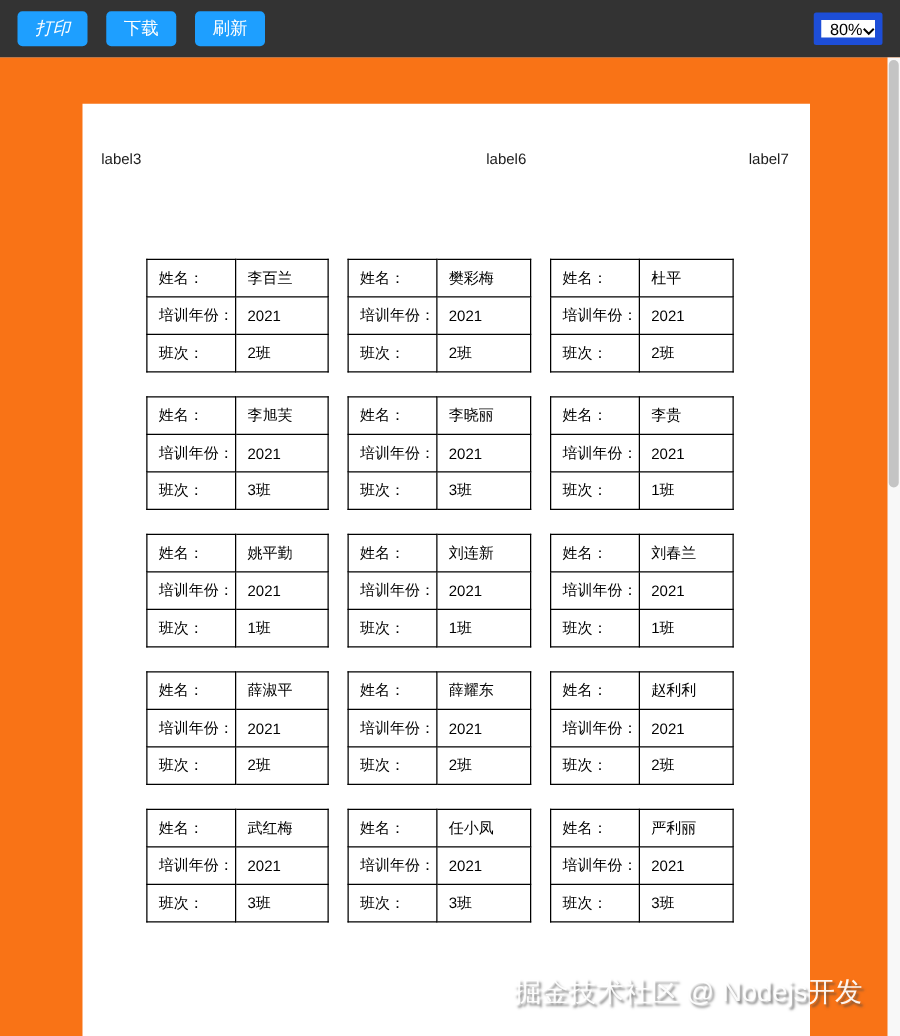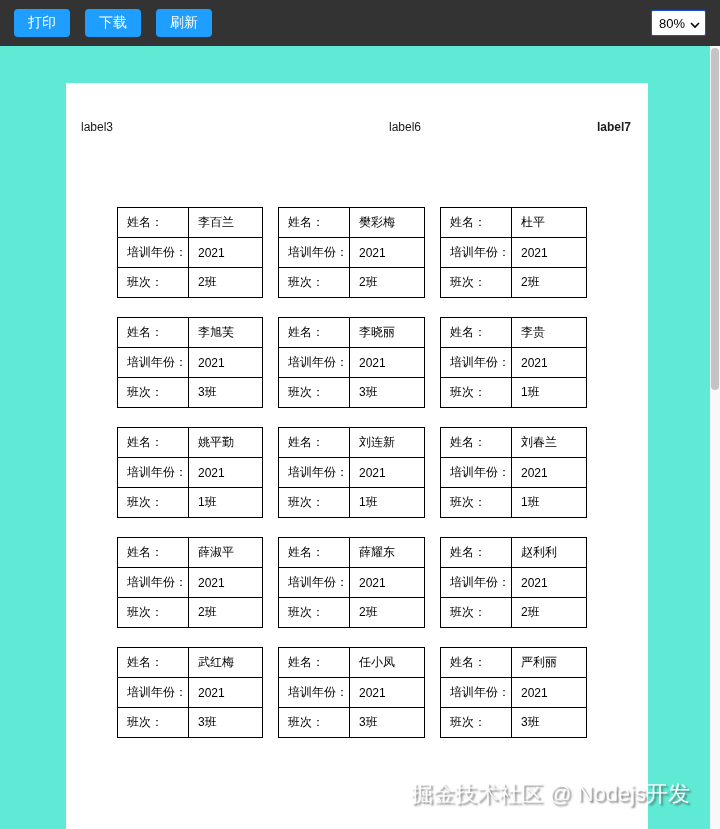--- a/index.html
+++ b/index.html
@@ -21,50 +21,50 @@
     margin-left: 15px;
     padding: 0 14px;
     background: #1e9fff;
     color: #ffffff;
     border: none; border-radius: 4px;
     font-size: 14px;
     font-family: "Liberation Sans", sans-serif;
     cursor: pointer;
     display: inline-flex; align-items: center; justify-content: center;
   }
-  .tb-btn:first-child { margin-left: 14px; }
+  .tb-btn:first-child { margin-left: 14px; font-style: italic; }
   .zoom-select {
     position: absolute; right: 14px; top: 10px;
     width: 55px; height: 26px;
     background: #ffffff;
-    border: 1px solid #1d4ed8;
+    border: 6px solid #1d4ed8;
     border-radius: 2px;
     display: flex; align-items: center;
     padding: 0 5px 0 7px;
     font-size: 13px; color: #000;
     cursor: pointer;
   }
   .zoom-select .zv { flex: 1; }
   .chev { display: inline-block; width: 10px; height: 10px; }
   
   .canvas {
     position: absolute; left: 0; top: 46px;
     width: 720px; height: 783px;
-    background: #5eead4;
+    background: #f97316;
     overflow: hidden;
   }
   .paper {
     position: absolute; left: 66px; top: 37px;
     width: 582px; height: 1100px;
     background: #ffffff;
   }
   .hdr-label { position: absolute; top: 37px; font-size: 12px; color: #1a1a1a; }
   .hdr-left   { left: 15px; }
   .hdr-center { left: 50%; transform: translateX(-50%); margin-left: 48px; }
-  .hdr-right  { right: 17px; font-weight: bold; }
+  .hdr-right  { right: 17px; }
   .rpt-title {
     position: absolute; top: 75px; left: 0;
     width: 100%; text-align: center;
     font-size: 15px; font-weight: bold; color: #000;
   }
   .card-grid {
     position: absolute; left: 51px; top: 124px;
     width: 428px;
     display: grid;
     grid-template-columns: 146px 147px 147px;

